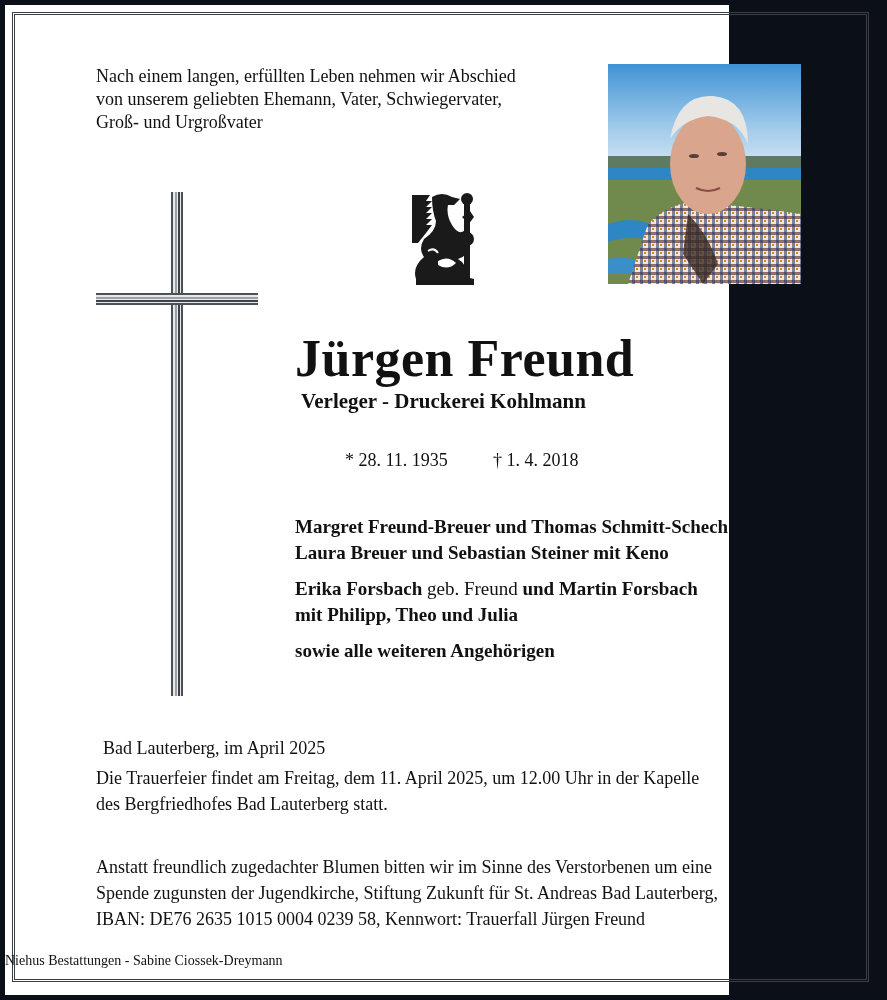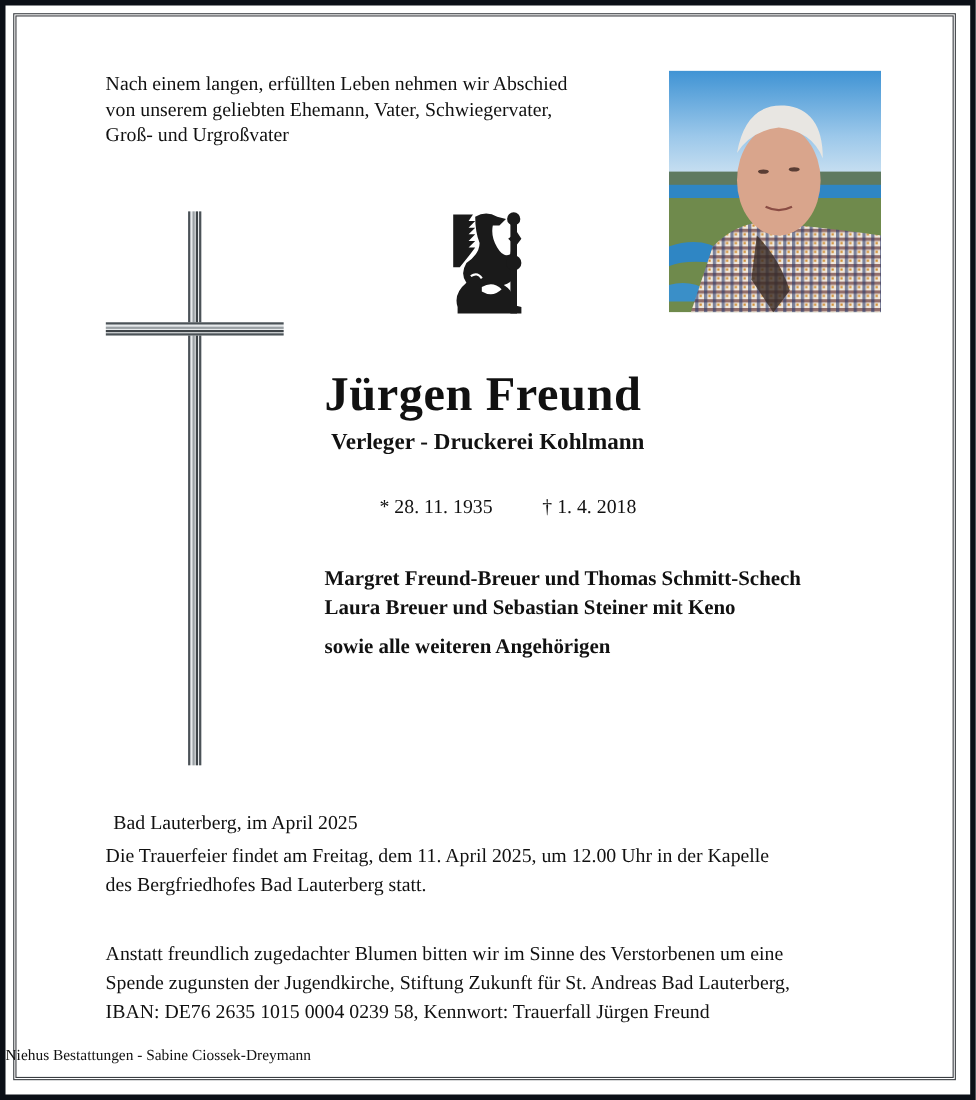--- a/index.html
+++ b/index.html
@@ -1,26 +1,26 @@
 <!DOCTYPE html>
 <html><head>
 <meta charset="utf-8">
 <style>
   html, body { margin:0; padding:0; }
   body { width:887px; height:1000px; background:#0b0f17; position:relative; overflow:hidden;
          font-family:"Liberation Serif", "DejaVu Serif", serif; color:#111; }
-  .page { position:absolute; left:5px; top:5px; width:877px; height:990px; background:#fff; }
+  .page { position:absolute; left:5px; top:5px; width:724px; height:990px; background:#fff; }
   .inner { position:absolute; left:7px; top:7px; width:857px; height:970px;
            border:3px double #3a3d42; box-sizing:border-box; }
   .abs { position:absolute; }
   .intro { left:91px; top:60px; font-size:18px; line-height:23px; width:500px; }
   .photo { left:603px; top:59px; width:193px; height:220px; overflow:hidden; }
   .crest { left:403px; top:186px; width:78px; height:96px; }
   .cross { left:91px; top:187px; width:162px; height:504px; }
-  .name { left:290px; top:326px; font-size:44px; font-weight:bold; letter-spacing:0.5px; line-height:56px; }
+  .name { left:290px; top:326px; font-size:52px; font-weight:bold; letter-spacing:0.5px; line-height:56px; }
   .subtitle { left:296px; top:383px; font-size:21px; font-weight:bold; line-height:26px; }
   .dates { left:340px; top:443px; font-size:18px; line-height:24px; white-space:pre; }
   .dates span { display:inline-block; }
   .mourners { left:290px; top:509px; font-size:19px; line-height:26px; }
   .mourners p { margin:0 0 10px 0; }
   .mourners b { font-weight:bold; }
   .place { left:98px; top:731px; font-size:18px; line-height:24px; }
   .service { left:91px; top:760px; font-size:18px; line-height:26px; width:720px; }
   .donation { left:91px; top:849px; font-size:18px; line-height:26px; width:720px; }
   .footer { left:0; width:877px; top:947px; text-align:left; font-size:14px; line-height:18px; }
@@ -96,20 +96,21 @@
       </g>
     </svg>
   </div>
 
   <div class="abs name">Jürgen Freund</div>
   <div class="abs subtitle">Verleger - Druckerei Kohlmann</div>
   <div class="abs dates"><span style="width:148px">* 28. 11. 1935</span><span>† 1. 4. 2018</span></div>
 
   <div class="abs mourners">
     <p><b>Margret Freund-Breuer und Thomas Schmitt-Schech</b><br><b>Laura Breuer und Sebastian Steiner mit Keno</b></p>
+    <p><b>Erika Forsbach</b><span> geb. Freund </span><b>und Martin Forsbach</b><br><b>mit Philipp, Theo und Julia</b></p>
     <p><b>sowie alle weiteren Angehörigen</b></p>
   </div>
 
   <div class="abs place">Bad Lauterberg, im April 2025</div>
 
   <div class="abs service">
     <div>Die Trauerfeier findet am Freitag, dem 11. April 2025, um 12.00 Uhr in der Kapelle</div>
     <div>des Bergfriedhofes Bad Lauterberg statt.</div>
   </div>
 

